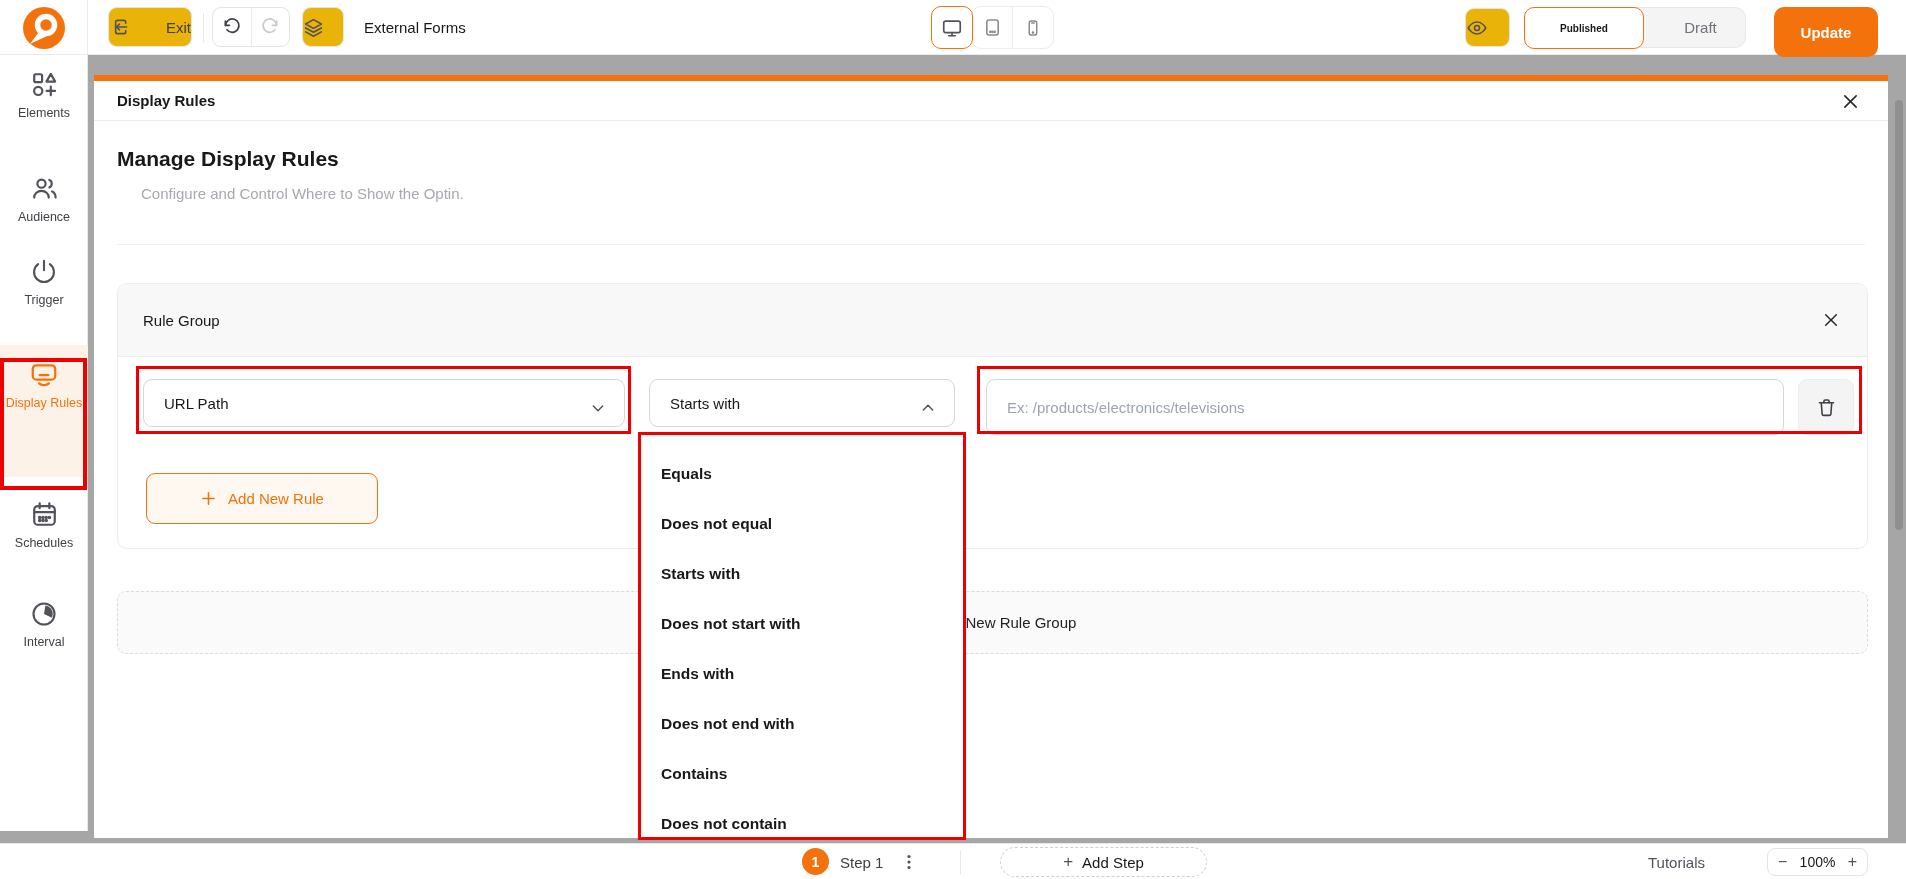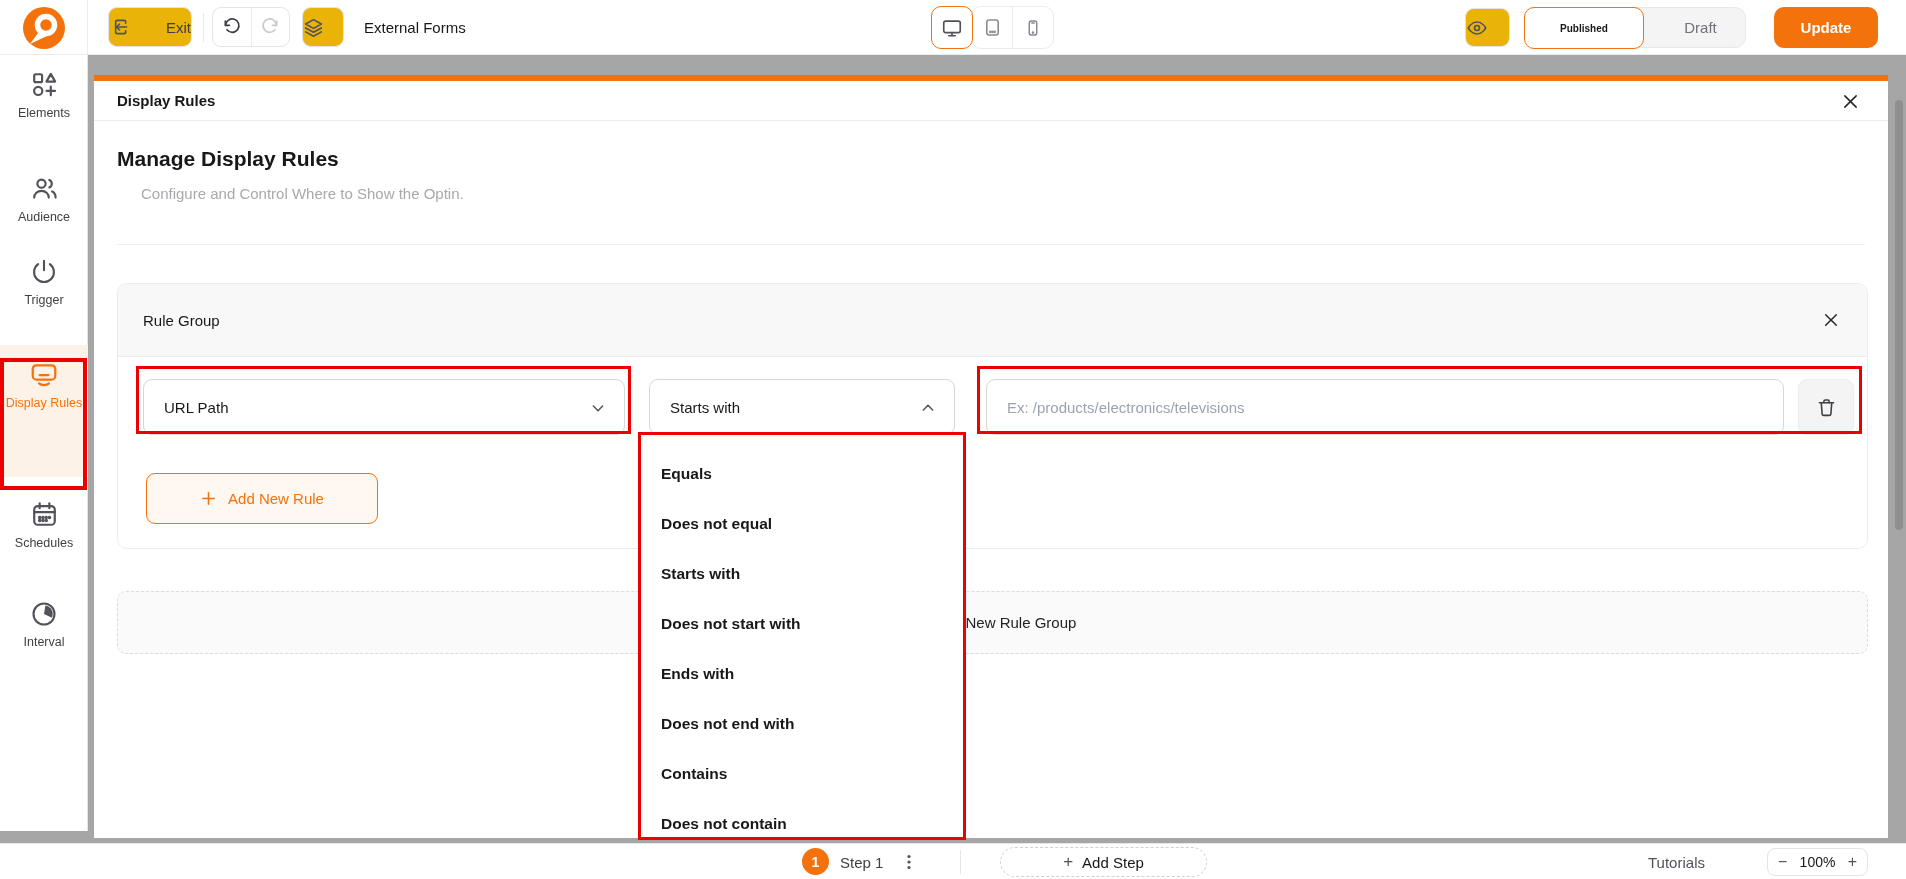--- a/index.html
+++ b/index.html
@@ -20,21 +20,21 @@
   .doc-title { position:absolute; left:364px; top:0; height:55px; display:flex; align-items:center; font-size:15px; font-weight:500; color:#18181b; }
   .device-group { position:absolute; left:931px; top:6px; height:43px; display:flex; align-items:center; }
   .device-rest { display:flex; height:43px; border:1px solid #ececee; border-radius:10px; background:#fff; overflow:hidden; margin-left:-2px; }
   .device-rest > div { width:40px; display:flex; align-items:center; justify-content:center; cursor:pointer; }
   .device-rest .sep { width:1px; background:#ececee; cursor:default; }
   .device-active { width:42px; height:43px; border:1.5px solid #F4720C; border-radius:10px; background:#fff; display:flex; align-items:center; justify-content:center; cursor:pointer; position:relative; z-index:2; }
   .eye-btn { position:absolute; left:1465px; top:8px; width:45px; height:39px; }
   .pubdraft { position:absolute; left:1524px; top:7px; width:222px; height:41px; background:#f4f4f5; border:1px solid #e8e8ea; border-radius:11px; display:flex; }
   .seg-pub { position:relative; left:-1px; top:-1px; width:120px; height:42px; background:#fff; border:1.5px solid #F4720C; border-radius:10px; display:flex; align-items:center; justify-content:center; font-size:10px; font-weight:600; color:#18181b; cursor:pointer; }
   .seg-draft { flex:1; display:flex; align-items:center; justify-content:center; font-size:15px; color:#71717a; cursor:pointer;margin-left:11px; }
-  .update-btn { position:absolute; left:1774px; top:7px; width:104px; height:41px; background:#F4720C; border-radius:10px; display:flex; align-items:center; justify-content:center; font-size:15px; font-weight:600; color:#fff; cursor:pointer; }
+  .update-btn { position:absolute; left:1774px; top:7px; width:104px; height:50px; background:#F4720C; border-radius:10px; display:flex; align-items:center; justify-content:center; font-size:15px; font-weight:600; color:#fff; cursor:pointer; }
 
   
   .canvas { position:absolute; left:0; top:55px; width:1906px; height:789px; background:#a6a6a6; }
   .scroll-thumb { position:absolute; left:1895px; top:100px; width:8px; height:430px; background:#8f8f8f; border-radius:4px; }
   .sidebar { position:absolute; left:0; top:42px; width:88px; height:789px; background:#fff; border-right:1px solid #e7e7e7; z-index:15; }
   .side-item { position:absolute; left:0; width:88px; text-align:center; cursor:pointer; }
   .side-item svg { display:block; margin:0 auto 6px auto; }
   .side-label { font-size:12.5px; color:#3f3f46; line-height:1.35; }
   .side-item.active { background:#fdf2e7; padding-top:14px; height:132px; }
   .side-item.active .side-label { color:#F4720C; }
@@ -46,21 +46,21 @@
   .modal-close { position:absolute; right:26px; top:8px; width:24px; height:24px; display:flex; align-items:center; justify-content:center; cursor:pointer; }
   .manage-title { position:absolute; left:23px; top:66px; font-size:21px; font-weight:700; color:#18181b; }
   .manage-sub { position:absolute; left:23px; top:104px; font-size:15px; color:#a8a8b0;margin-left:24px; }
   .sec-divider { position:absolute; left:23px; top:163px; width:1748px; height:1px; background:#efefef; }
 
   .rule-card { position:absolute; left:23px; top:202px; width:1751px; height:266px; border:1px solid #ececec; border-radius:10px; background:#fff; }
   .rule-card-header { position:relative; height:73px; background:#f8f8f8; border-bottom:1px solid #ececec; border-radius:10px 10px 0 0; display:flex; align-items:center; }
   .rule-card-title { margin-left:25px; font-size:15px; font-weight:500; color:#18181b; }
   .rule-card-close { position:absolute; right:25px; top:25px; width:22px; height:22px; display:flex; align-items:center; justify-content:center; cursor:pointer; }
 
-  .select-box { position:absolute; height:56px; border:1px solid #d6d6db; border-radius:9px; background:#fff; display:flex; align-items:center; cursor:pointer; }
+  .select-box { position:absolute; height:48px; border:1px solid #d6d6db; border-radius:9px; background:#fff; display:flex; align-items:center; cursor:pointer; }
   .select-box .sel-label { margin-left:20px; font-size:15px; font-weight:500; color:#18181b; }
   .select-box .chev { position:absolute; right:18px; top:20px; }
   .value-input { position:absolute; left:868px; top:95px; width:798px; height:56px; border:1px solid #d6d6db; border-radius:9px; background:#fff; font-family:"Liberation Sans",sans-serif; font-size:15px; color:#18181b; padding:0 20px; outline:none; }
   .value-input::placeholder { color:#9ca3af; }
   .trash-btn { position:absolute; left:1680px; top:95px; width:56px; height:56px; background:#f4f4f5; border:1px solid #ededef; border-radius:9px; display:flex; align-items:center; justify-content:center; cursor:pointer; }
   .add-rule-btn { position:absolute; left:28px; top:189px; width:232px; height:51px; border:1.5px solid #F4720C; border-radius:9px; background:#fff8f1; display:flex; align-items:center; justify-content:center; gap:11px; font-size:15px; font-weight:500; color:#F4720C; cursor:pointer; }
 
   .new-group { position:absolute; left:23px; top:510px; width:1751px; height:63px; background:#fafafa; border:1.5px dashed #dcdcdc; border-radius:9px; display:flex; align-items:center; justify-content:center; gap:10px; font-size:15px; font-weight:500; color:#232326; cursor:pointer; }
 
   

